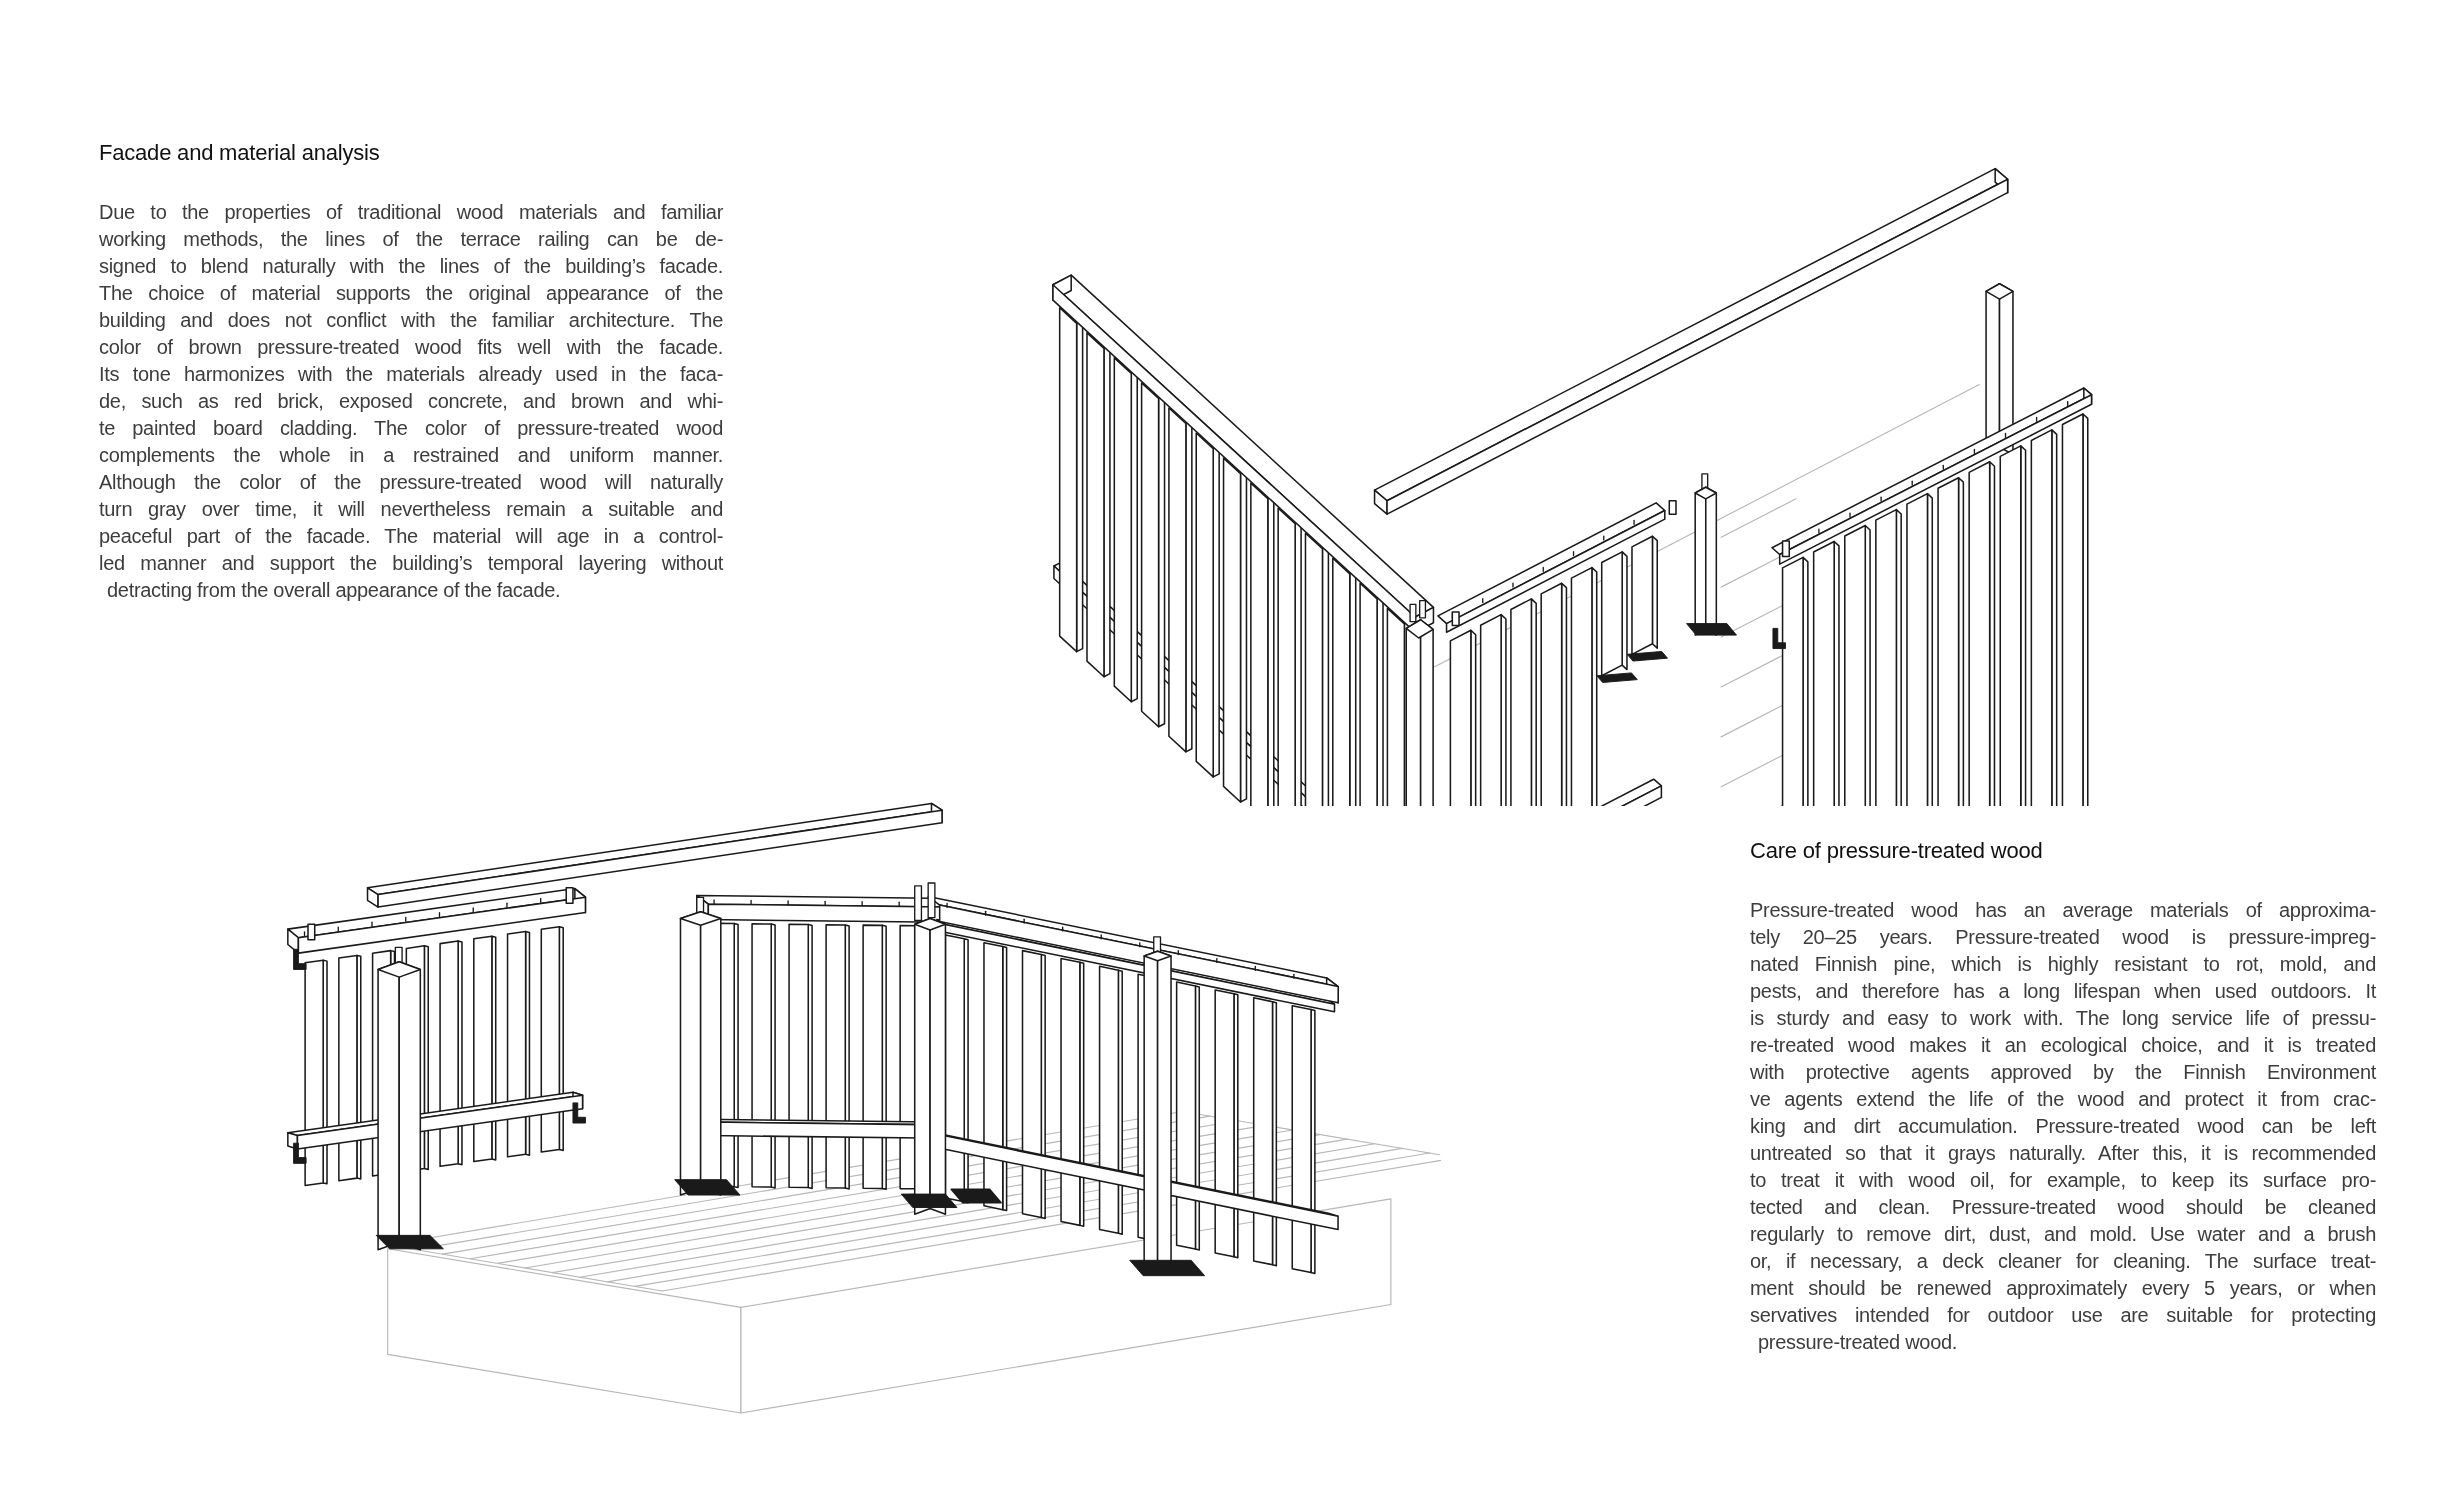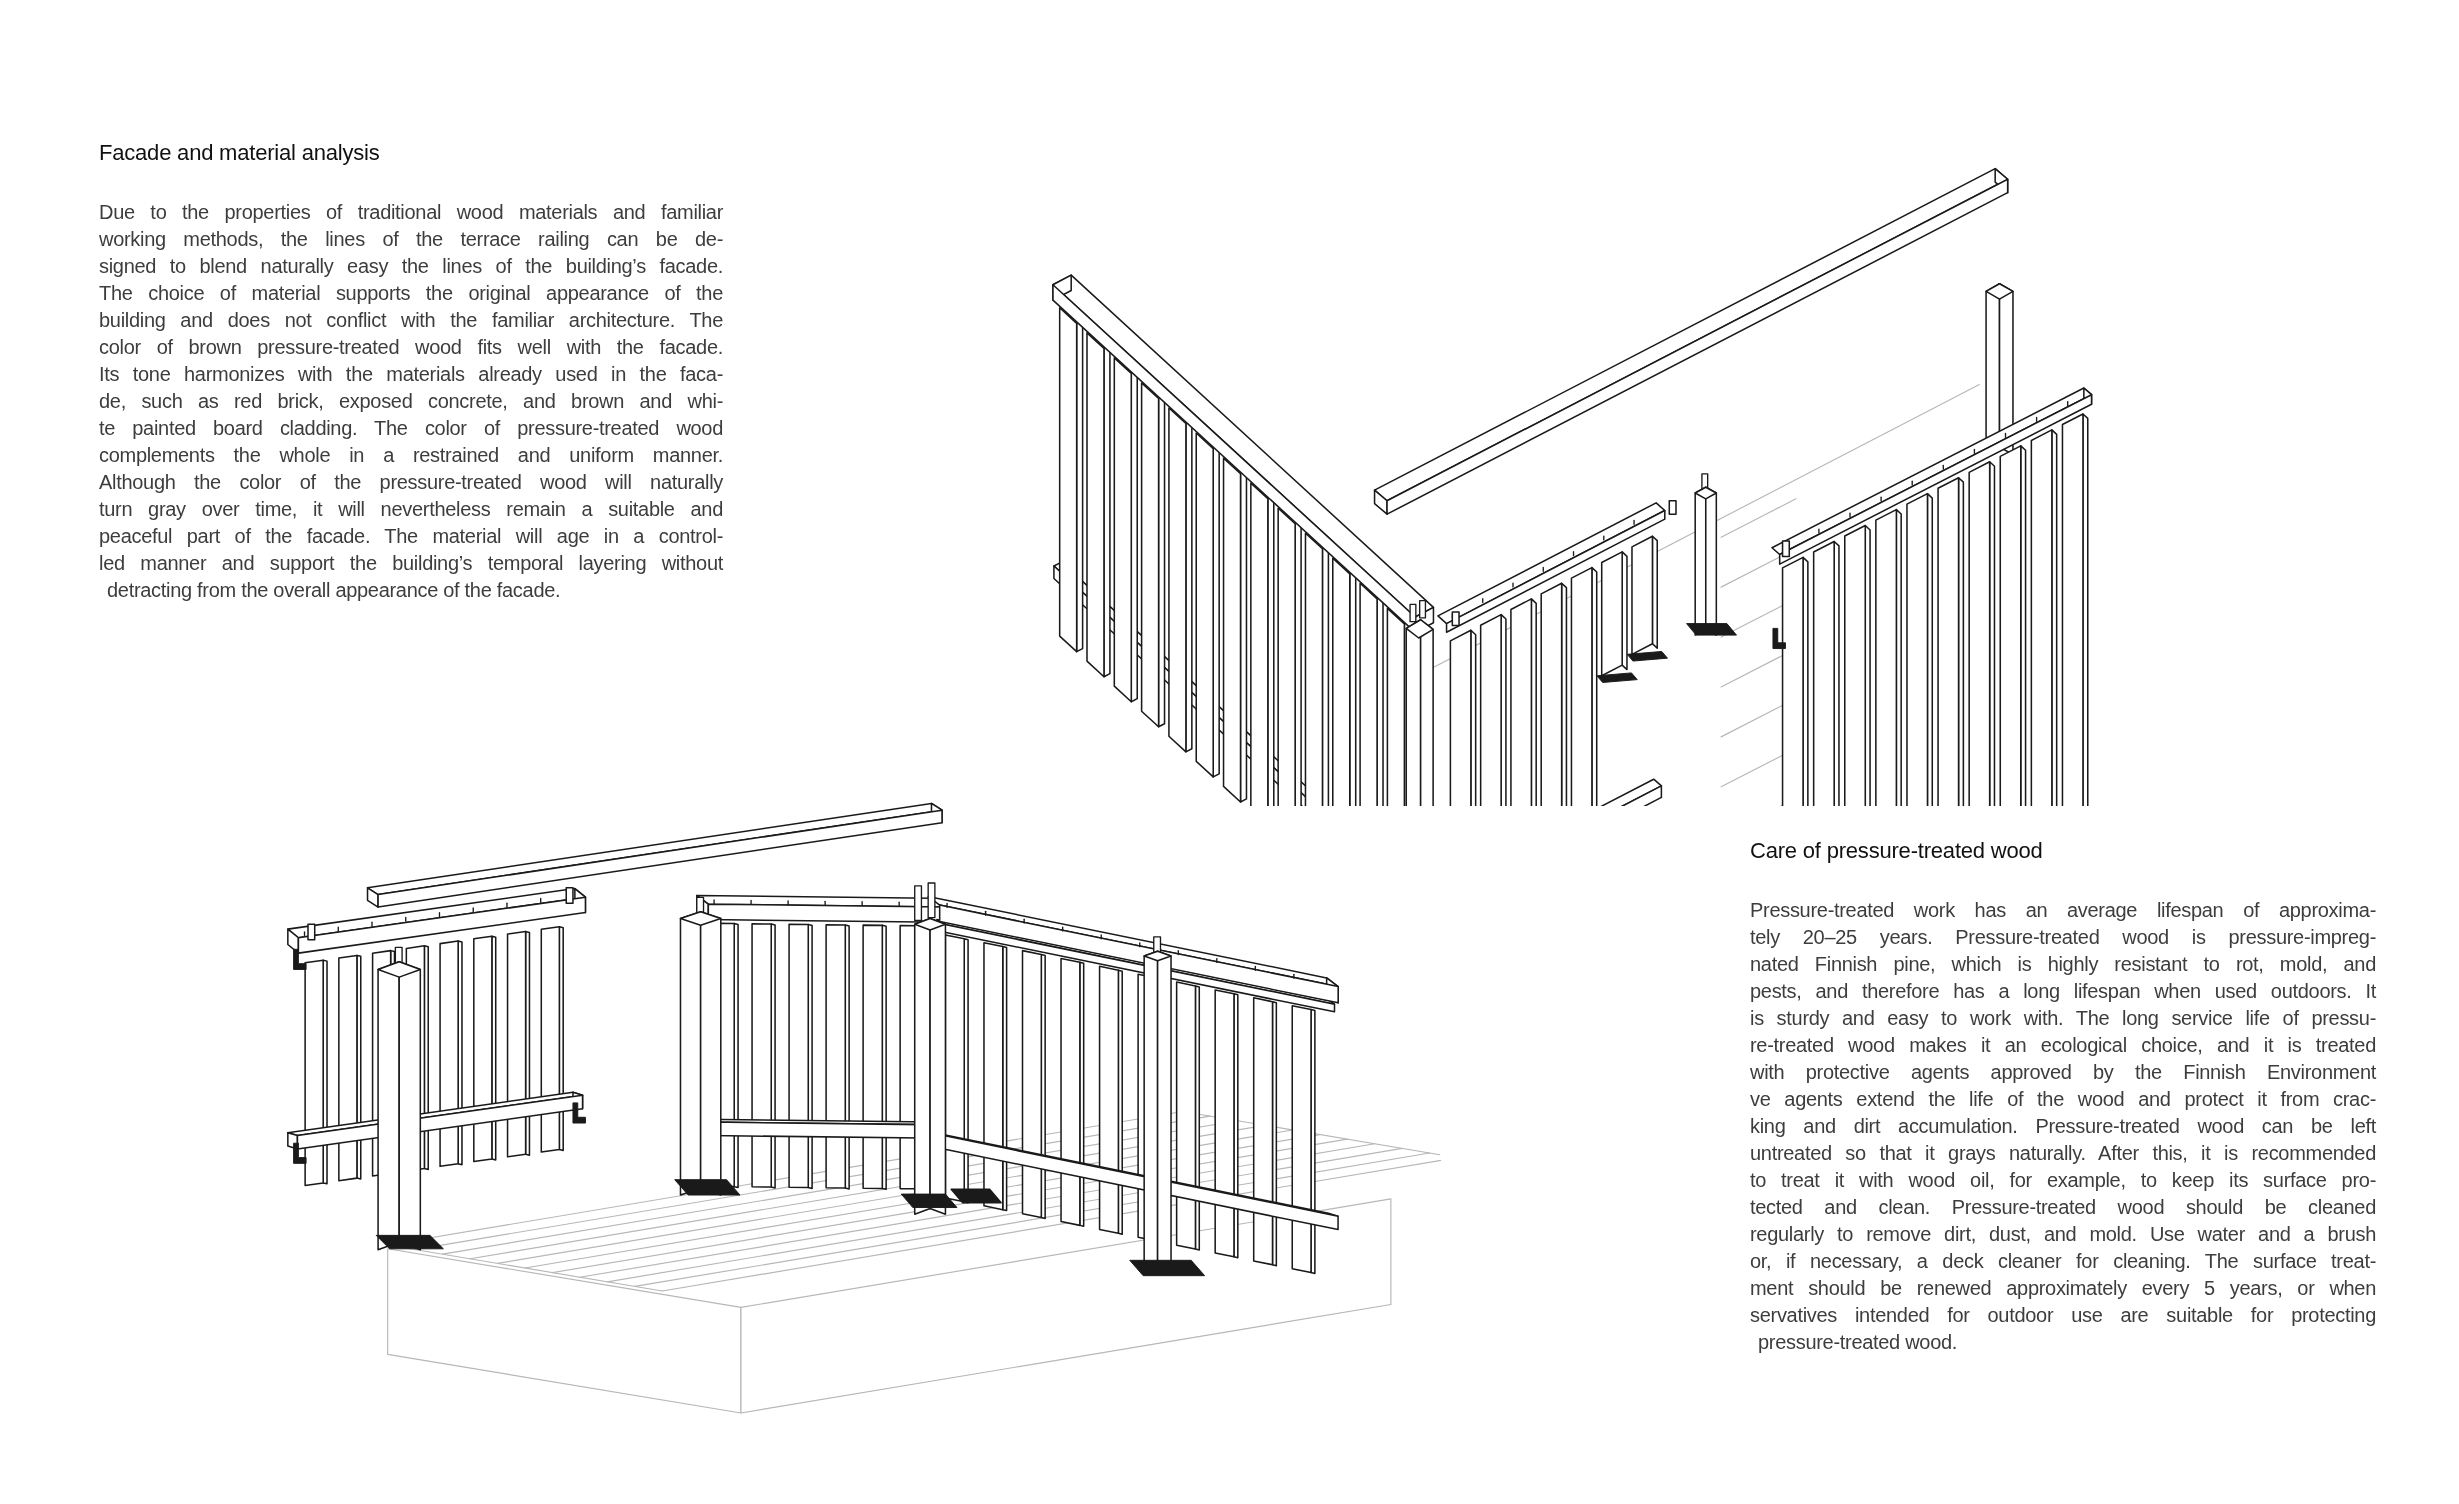--- a/index.html
+++ b/index.html
@@ -26,21 +26,21 @@
   .figure svg{display:block;width:100%;height:100%;}
 </style>
 </head>
 <body>
 
 <div class="textcol" id="facade-text">
   <h2 class="col-heading">Facade and material analysis</h2>
   <div class="para">
       <div class="jline">Due to the properties of traditional wood materials and familiar</div>
       <div class="jline">working methods, the lines of the terrace railing can be de-</div>
-      <div class="jline">signed to blend naturally easy the lines of the building’s facade.</div>
+      <div class="jline">signed to blend naturally with the lines of the building’s facade.</div>
       <div class="jline">The choice of material supports the original appearance of the</div>
       <div class="jline">building and does not conflict with the familiar architecture. The</div>
       <div class="jline">color of brown pressure-treated wood fits well with the facade.</div>
       <div class="jline">Its tone harmonizes with the materials already used in the faca-</div>
       <div class="jline">de, such as red brick, exposed concrete, and brown and whi-</div>
       <div class="jline">te painted board cladding. The color of pressure-treated wood</div>
       <div class="jline">complements the whole in a restrained and uniform manner.</div>
       <div class="jline">Although the color of the pressure-treated wood will naturally</div>
       <div class="jline">turn gray over time, it will nevertheless remain a suitable and</div>
       <div class="jline">peaceful part of the facade. The material will age in a control-</div>
@@ -334,21 +334,21 @@
       <polygon points="393,931 980.466,843.088 969.466,836.088 382,924" fill="#ffffff" stroke="#1a1a1a" stroke-width="1.6" stroke-linejoin="round"></polygon>
       <polygon points="393,931 382,924 382,937 393,944" fill="#ffffff" stroke="#1a1a1a" stroke-width="1.6" stroke-linejoin="round"></polygon>
       <polygon points="980.466,843.088 969.466,836.088 969.466,849.088 980.466,856.088" fill="#ffffff" stroke="#1a1a1a" stroke-width="1.6" stroke-linejoin="round"></polygon>
       <polygon points="393,931 980.466,843.088 980.466,856.088 393,944" fill="#ffffff" stroke="#1a1a1a" stroke-width="1.6" stroke-linejoin="round"></polygon>
     </svg>
   </div>
 
 <div class="textcol" id="care-text">
   <h2 class="col-heading">Care of pressure-treated wood</h2>
   <div class="para">
-      <div class="jline">Pressure-treated work has an average lifespan of approxima-</div>
+      <div class="jline">Pressure-treated wood has an average materials of approxima-</div>
       <div class="jline">tely 20–25 years. Pressure-treated wood is pressure-impreg-</div>
       <div class="jline">nated Finnish pine, which is highly resistant to rot, mold, and</div>
       <div class="jline">pests, and therefore has a long lifespan when used outdoors. It</div>
       <div class="jline">is sturdy and easy to work with. The long service life of pressu-</div>
       <div class="jline">re-treated wood makes it an ecological choice, and it is treated</div>
       <div class="jline">with protective agents approved by the Finnish Environment</div>
       <div class="jline">ve agents extend the life of the wood and protect it from crac-</div>
       <div class="jline">king and dirt accumulation. Pressure-treated wood can be left</div>
       <div class="jline">untreated so that it grays naturally. After this, it is recommended</div>
       <div class="jline">to treat it with wood oil, for example, to keep its surface pro-</div>

